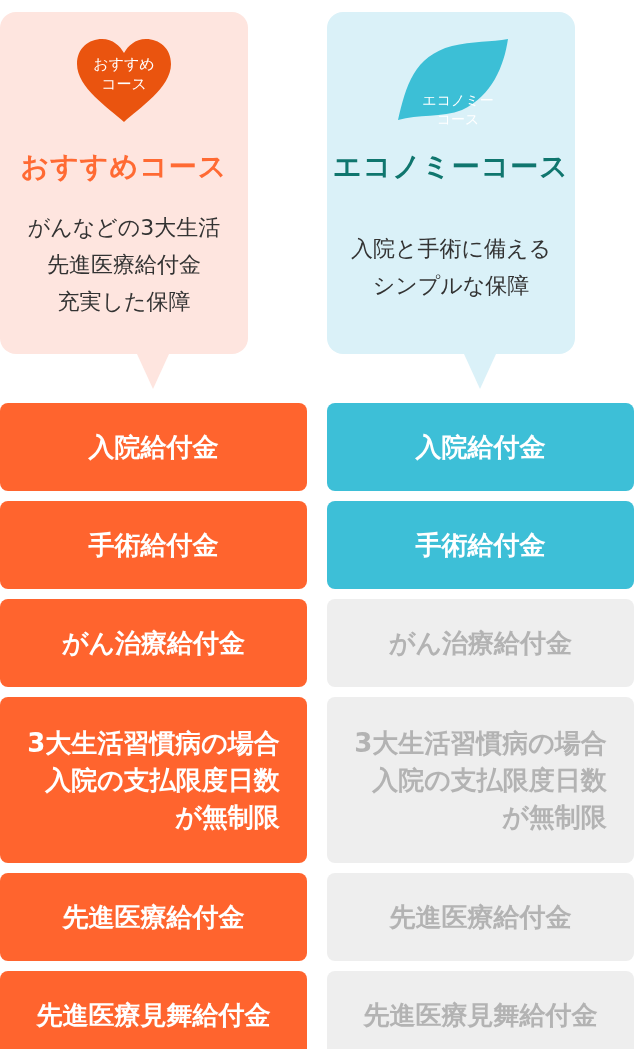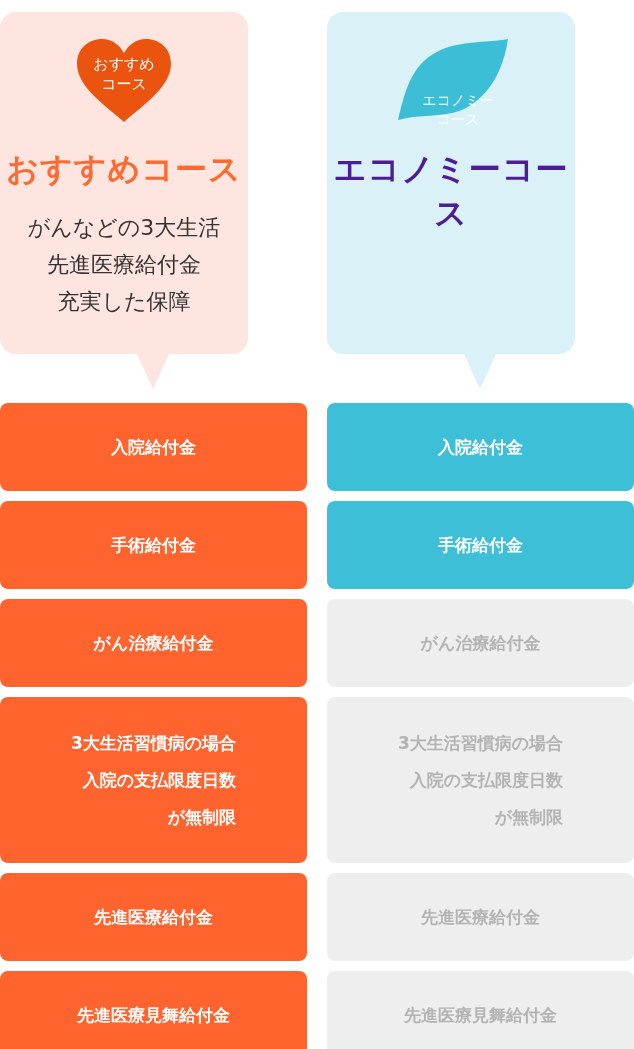--- a/index.html
+++ b/index.html
@@ -12,29 +12,29 @@
   .left .bubble { background:#fee5df; }
   .right .bubble { background:#daf1f8; }
   .tail { position:absolute; top:342px; width:0; height:0;
           border-left:16px solid transparent; border-right:16px solid transparent; border-top:35px solid; }
   .left .tail { left:137px; border-top-color:#fee5df; }
   .right .tail { left:379px; border-top-color:#daf1f8; left:137px; }
   .badge { position:absolute; left:50%; transform:translateX(-50%); top:24px; width:110px; height:88px; }
   .badge svg { position:absolute; left:0; top:0; }
   .badge-text { position:absolute; left:0; right:0; top:18px; color:#fff; font-size:15px; line-height:20px; text-align:center; }
   .right .badge-text { top:20px; font-size:14px; line-height:19px;margin-top:35px; }
-  .course-title { position:absolute; left:0; right:0; top:136px; font-size:32px; font-weight:bold; letter-spacing:1px; }
+  .course-title { position:absolute; left:0; right:0; top:136px; font-size:28px; font-weight:bold; letter-spacing:1px; }
   .left .course-title { color:#ff6a33; }
-  .right .course-title { color:#4c1d95; }
+  .right .course-title { color:#0f766e; }
   .desc { position:absolute; left:0; right:0; font-size:22px; line-height:37px; color:#333; white-space:pre-line; }
   .left .desc { top:197px; }
   .right .desc { top:218px; }
   .rows { position:absolute; top:391px; left:0; width:307px; }
   .row { display:flex; align-items:center; justify-content:center; text-align:center;
-         height:88px; margin-bottom:10px; border-radius:8px; font-size:17px; font-weight:bold;
+         height:88px; margin-bottom:10px; border-radius:8px; font-size:26px; font-weight:bold;
          line-height:37px; white-space:pre-line; }
   .row.tall { height:166px;text-align:right; }
   .left .row { background:#ff642e; color:#fff; }
   .right .row.on { background:#3dbfd7; color:#fff; }
   .right .row.off { background:#eeeeee; color:#b3b3b3; }
 </style>
 </head>
 <body>
 
 <div class="col left">
@@ -67,20 +67,22 @@
 <div class="col right">
   <div class="bubble">
     <div class="badge" style="width:118px;">
       <svg width="118" height="88" viewBox="0 0 118 88">
         <path d="M6 84 C14 50 22 20 60 10 C80 5 100 6 116 3 C112 30 100 60 70 74 C50 82 26 78 6 84 Z" fill="#3cbfd6"></path>
       </svg>
       <div class="badge-text" style="white-space:pre-line; padding-left:14px;">エコノミー
 コース</div>
     </div>
     <div class="course-title">エコノミーコース</div>
+    <div class="desc">入院と手術に備える
+シンプルな保障</div>
   </div>
   <div class="tail" style="border-top-color:#daf1f8;"></div>
   <div class="rows">
     <div class="row on">入院給付金</div>
     <div class="row on">手術給付金</div>
     <div class="row off">がん治療給付金</div>
     <div class="row off tall">3大生活習慣病の場合
 入院の支払限度日数
 が無制限</div>
     <div class="row off">先進医療給付金</div>

